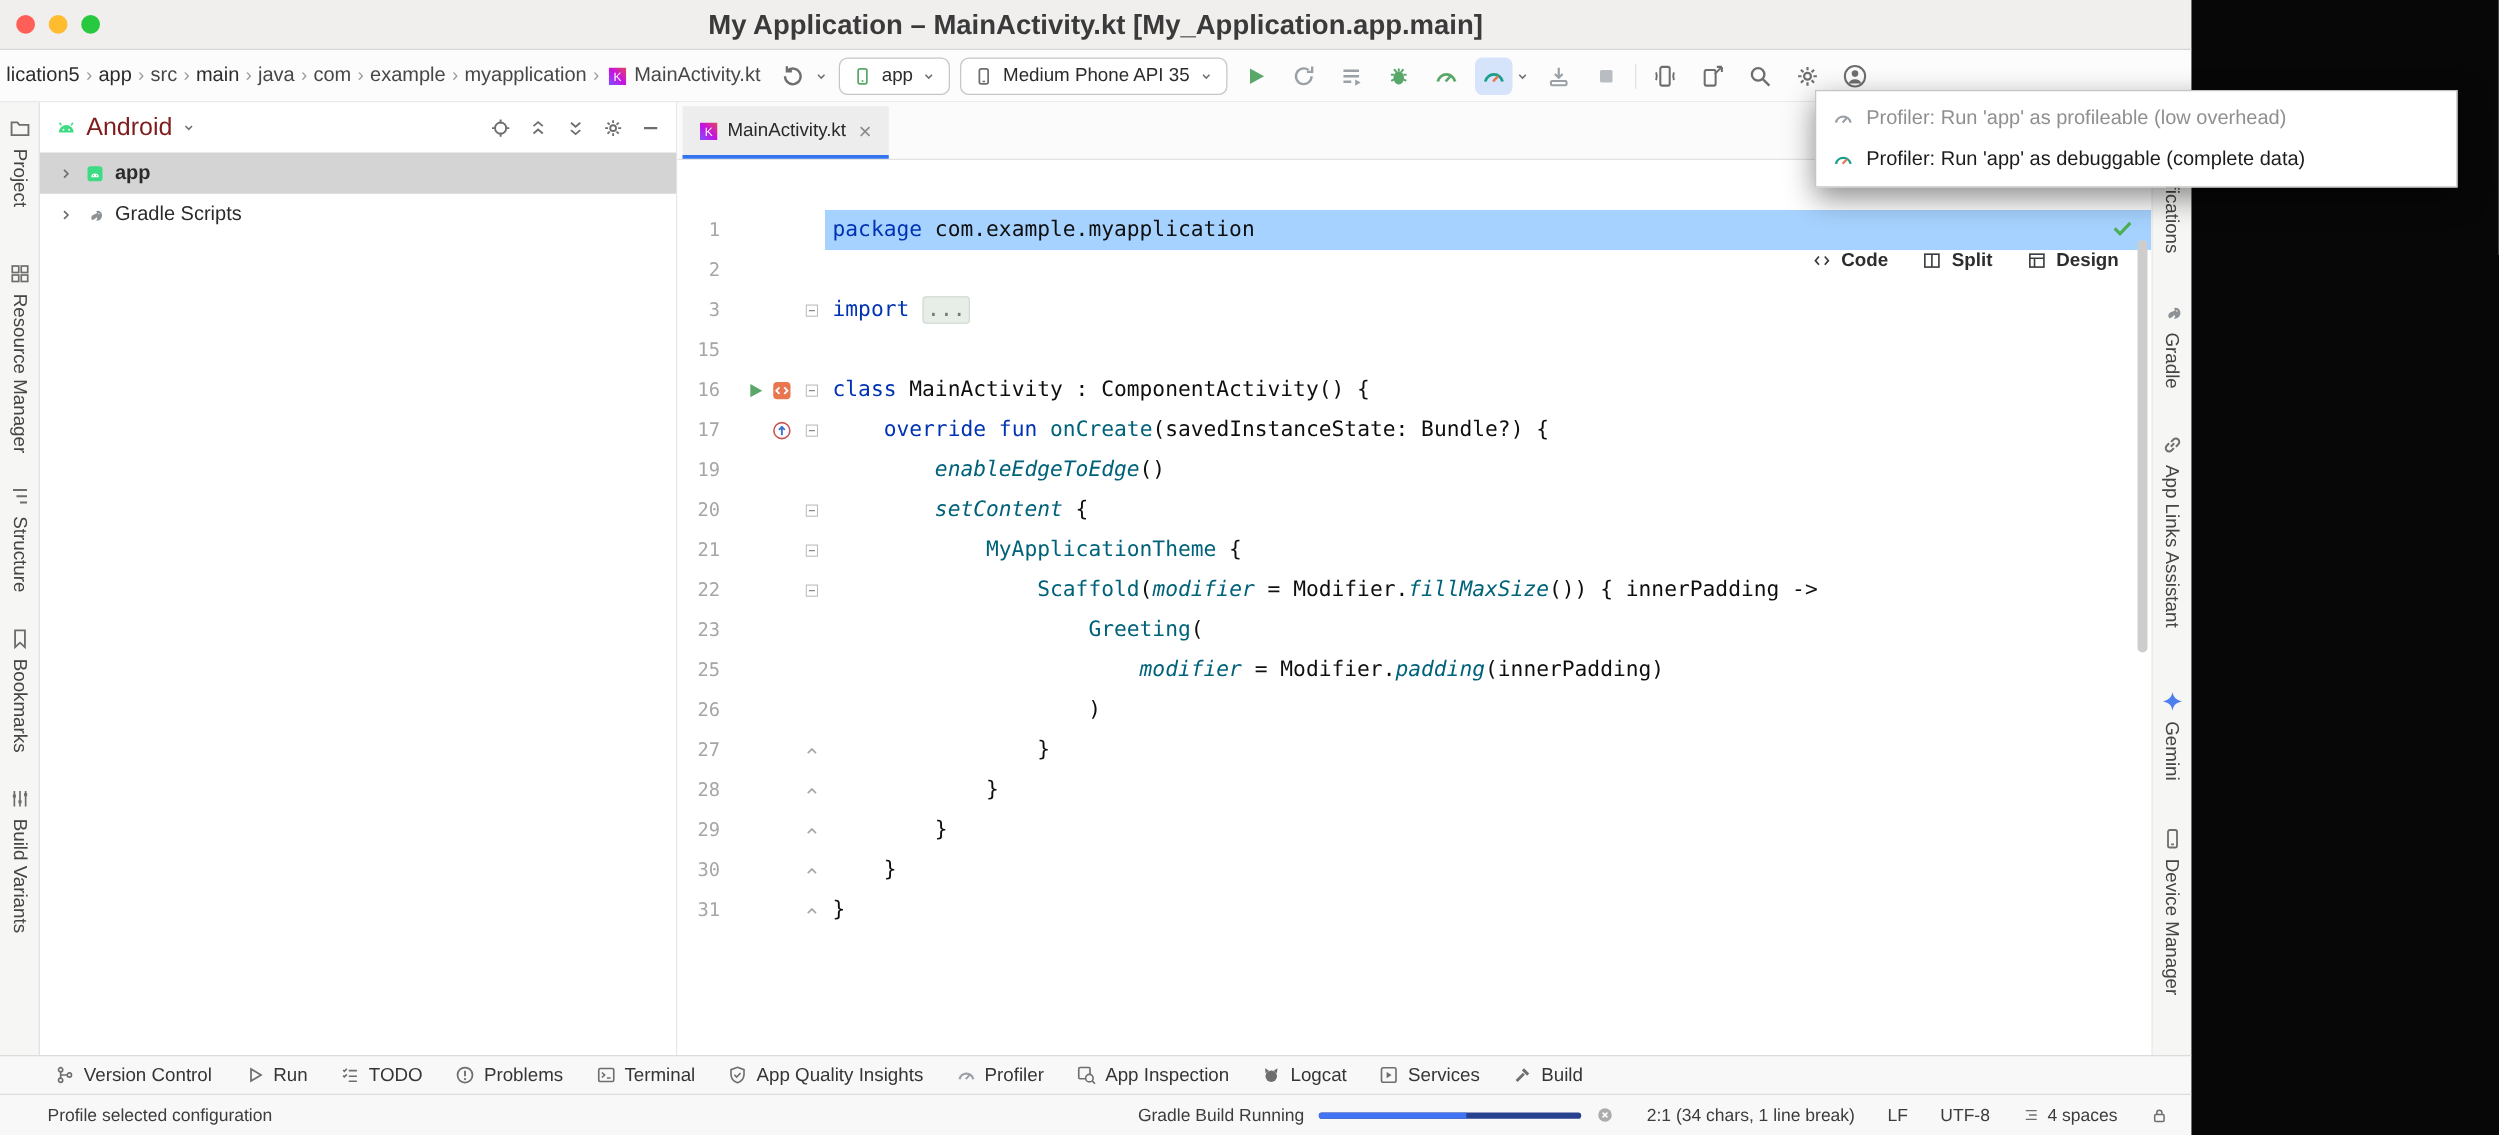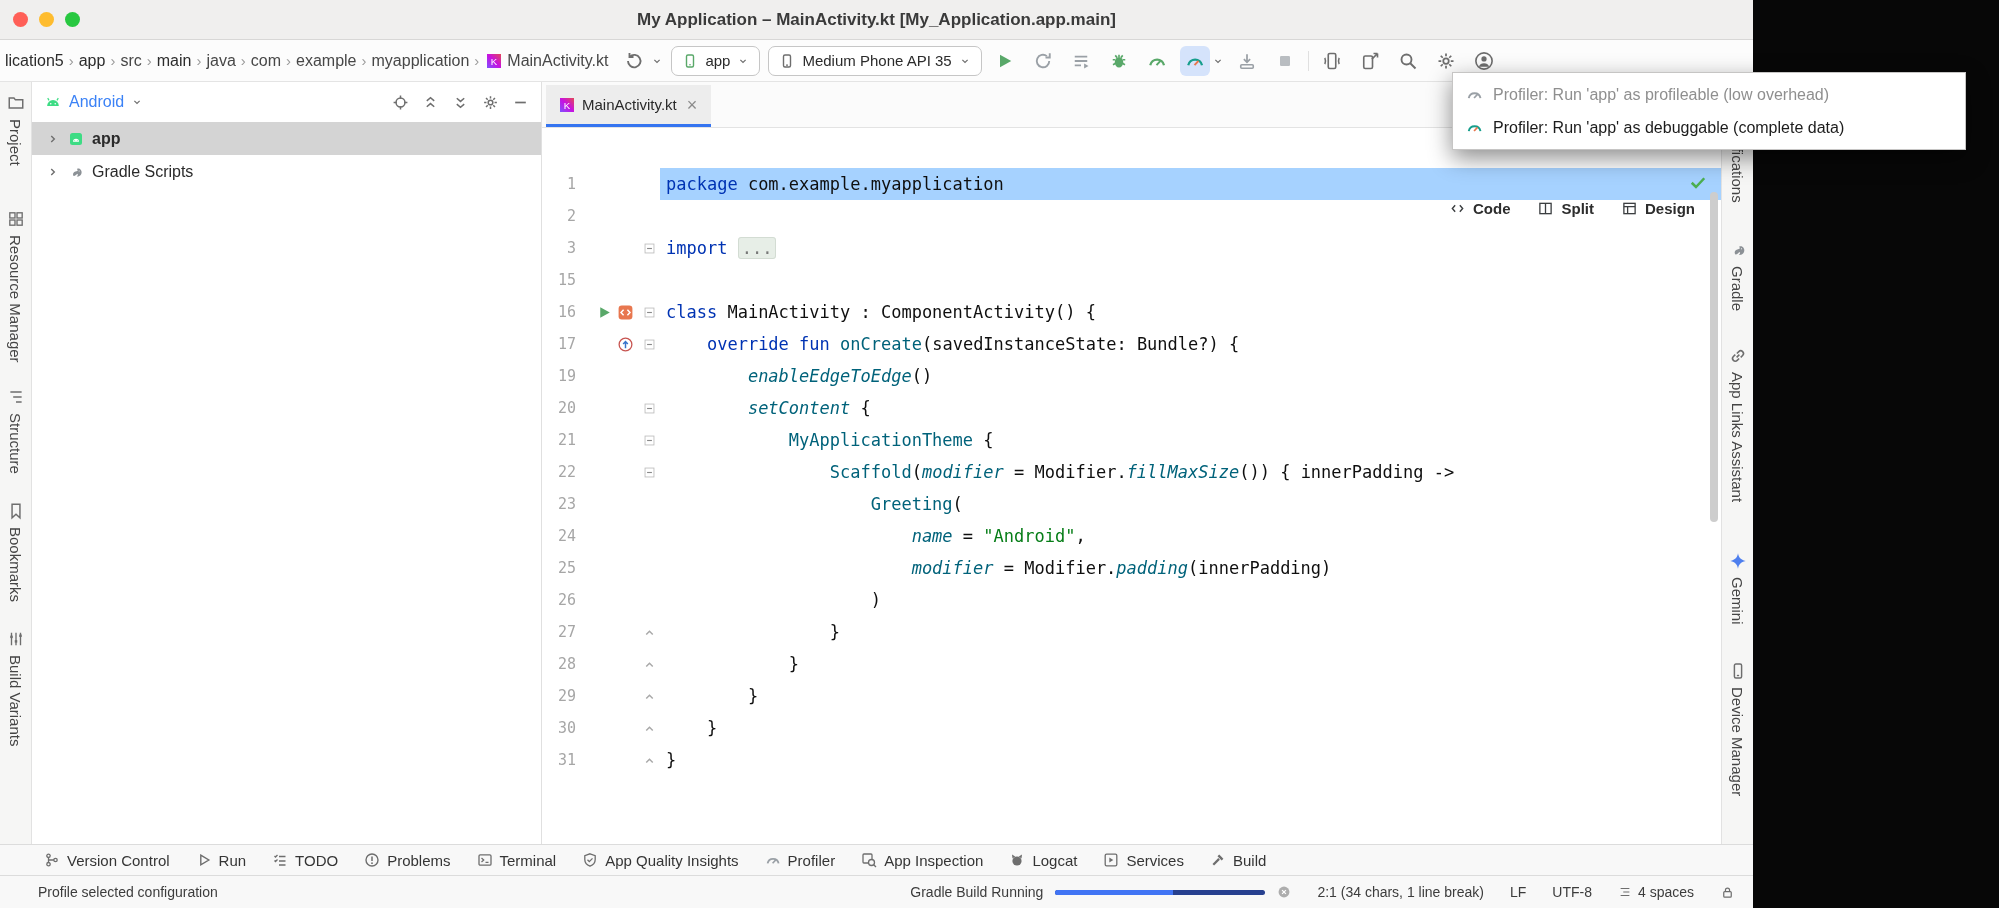--- a/index.html
+++ b/index.html
@@ -11,21 +11,21 @@
 [data-icon],.icon{display:inline-flex;align-items:center;justify-content:center;width:18px;height:18px;flex:0 0 auto}
 [data-icon] svg,.icon svg{width:100%;height:100%}
 .i12{width:12px;height:12px}.i14{width:14px;height:14px}.i15{width:15px;height:15px}
 .i16{width:16px;height:16px}.i17{width:17px;height:17px}.i18{width:18px;height:18px}
 
 
 .titlebar{flex:0 0 40px;background:#f0efee;border-bottom:1px solid #d8d7d6;display:flex;align-items:center;position:relative}
 .traffic{display:flex;gap:11px;margin-left:13px;z-index:2}
 .dot{width:15px;height:15px;border-radius:50%;display:inline-block}
 .dot-red{background:#ff5f57}.dot-yellow{background:#febc2e}.dot-green{background:#28c840}
-.wtitle{position:absolute;left:90px;right:90px;text-align:center;font-size:17px;font-weight:bold;color:#3a3a3a;white-space:nowrap;overflow:hidden}
+.wtitle{position:absolute;left:90px;right:90px;text-align:center;font-size:22px;font-weight:bold;color:#3a3a3a;white-space:nowrap;overflow:hidden}
 
 
 .toolbar{flex:0 0 42px;background:#fcfcfc;border-bottom:1px solid #e4e4e4;display:flex;align-items:center;gap:8px;padding:0 14px 0 2px}
 .crumbs{display:flex;align-items:center;white-space:nowrap;font-size:16px;color:#474747}
 .crumb{padding:0 3px}
 .crumb.bold{font-weight:normal;color:#2c2c2c}
 .crumb-sep{color:#9b9b9b;padding:0 2px;font-size:15px}
 .crumbs .icon{margin:0 3px 0 6px}
 .chip{display:flex;align-items:center;gap:7px;height:30px;border:1px solid #c6c6c6;border-radius:7px;padding:0 10px;font-size:15px;color:#2b2b2b;background:#fff;white-space:nowrap}
 .tbicon{width:30px;height:30px;border-radius:6px;display:flex;align-items:center;justify-content:center}
@@ -48,21 +48,21 @@
 .stripe-left .stripe-item:nth-child(5){margin-top:28px}
 .stripe-right .stripe-item:nth-child(1){margin-top:14px}
 .stripe-right .stripe-item:nth-child(2){margin-top:38px}
 .stripe-right .stripe-item:nth-child(3){margin-top:36px}
 .stripe-right .stripe-item:nth-child(4){margin-top:50px}
 .stripe-right .stripe-item:nth-child(5){margin-top:38px}
 
 
 .project{flex:0 0 510px;border-right:1px solid #e0e0e0;display:flex;flex-direction:column;background:#fff}
 .phead{flex:0 0 40px;display:flex;align-items:center;gap:8px;padding:0 12px}
-.view-select{display:flex;align-items:center;gap:7px;font-size:16px;color:#3b82f6}
+.view-select{display:flex;align-items:center;gap:7px;font-size:20px;color:#7f1d1d}
 .ph-icons{margin-left:auto;display:flex;align-items:center;gap:13px}
 .tree-row{height:33px;display:flex;align-items:center;gap:8px;padding-left:14px;font-size:16px;color:#2b2b2b}
 .tree-row.selected{background:#d4d4d4}
 .tree-label.bold{font-weight:bold}
 
 
 .editorcol{flex:1;min-width:0;display:flex;flex-direction:column;position:relative;background:#fff}
 .tabbar{flex:0 0 46px;border-bottom:1px solid #e3e3e3;background:#fbfbfb;display:flex;align-items:stretch}
 .tab{margin-left:4px;align-self:flex-end;height:42px;display:flex;align-items:center;gap:8px;padding:0 14px;font-size:15px;color:#2a2a2a;background:#ededed;border-bottom:3px solid #3574f0}
 .tab-close{color:#8b8b8b;font-size:18px;line-height:1;margin-left:2px}
@@ -485,21 +485,20 @@
                   </svg></span></div><div class="code"><span class="tk-pl">        </span><span class="tk-it">setContent</span><span class="tk-pl"> {</span></div></div>
             <div class="line"><div class="lnum">21</div><div class="gslot"></div><div class="gfold"><span class="icon "><svg viewBox="0 0 16 16">
                     <rect x="2.5" y="2.5" width="11" height="11" fill="#fff" stroke="#B9B9B9"></rect>
                     <path d="M5 8h6" stroke="#8a8a8a" stroke-width="1.4"></path>
                   </svg></span></div><div class="code"><span class="tk-pl">            </span><span class="tk-fn">MyApplicationTheme</span><span class="tk-pl"> {</span></div></div>
             <div class="line"><div class="lnum">22</div><div class="gslot"></div><div class="gfold"><span class="icon "><svg viewBox="0 0 16 16">
                     <rect x="2.5" y="2.5" width="11" height="11" fill="#fff" stroke="#B9B9B9"></rect>
                     <path d="M5 8h6" stroke="#8a8a8a" stroke-width="1.4"></path>
                   </svg></span></div><div class="code"><span class="tk-pl">                </span><span class="tk-fn">Scaffold</span><span class="tk-pl">(</span><span class="tk-it">modifier</span><span class="tk-pl"> = Modifier.</span><span class="tk-it">fillMaxSize</span><span class="tk-pl">()) { innerPadding -&gt;</span></div></div>
             <div class="line"><div class="lnum">23</div><div class="gslot"></div><div class="gfold"></div><div class="code"><span class="tk-pl">                    </span><span class="tk-fn">Greeting</span><span class="tk-pl">(</span></div></div>
-            <div class="line"><div class="lnum">24</div><div class="gslot"></div><div class="gfold"></div><div class="code"><span class="tk-pl">                        </span><span class="tk-it">name</span><span class="tk-pl"> = </span><span class="tk-str">"Android"</span><span class="tk-pl">,</span></div></div>
             <div class="line"><div class="lnum">25</div><div class="gslot"></div><div class="gfold"></div><div class="code"><span class="tk-pl">                        </span><span class="tk-it">modifier</span><span class="tk-pl"> = Modifier.</span><span class="tk-it">padding</span><span class="tk-pl">(innerPadding)</span></div></div>
             <div class="line"><div class="lnum">26</div><div class="gslot"></div><div class="gfold"></div><div class="code"><span class="tk-pl">                    )</span></div></div>
             <div class="line"><div class="lnum">27</div><div class="gslot"></div><div class="gfold"><span class="icon "><svg viewBox="0 0 16 16">
                     <path d="M4 10.5L8 6.5l4 4" fill="none" stroke="#A9A9A9" stroke-width="1.8"></path>
                   </svg></span></div><div class="code"><span class="tk-pl">                }</span></div></div>
             <div class="line"><div class="lnum">28</div><div class="gslot"></div><div class="gfold"><span class="icon "><svg viewBox="0 0 16 16">
                     <path d="M4 10.5L8 6.5l4 4" fill="none" stroke="#A9A9A9" stroke-width="1.8"></path>
                   </svg></span></div><div class="code"><span class="tk-pl">            }</span></div></div>
             <div class="line"><div class="lnum">29</div><div class="gslot"></div><div class="gfold"><span class="icon "><svg viewBox="0 0 16 16">
                     <path d="M4 10.5L8 6.5l4 4" fill="none" stroke="#A9A9A9" stroke-width="1.8"></path>

